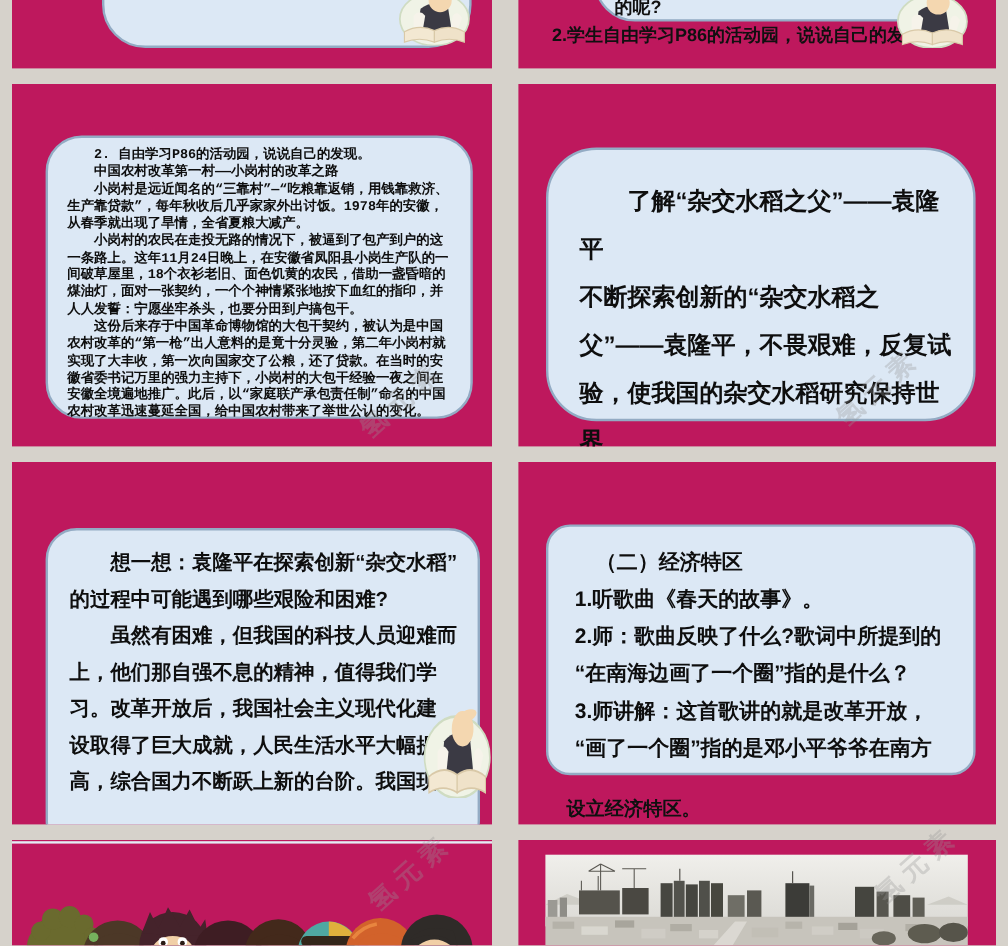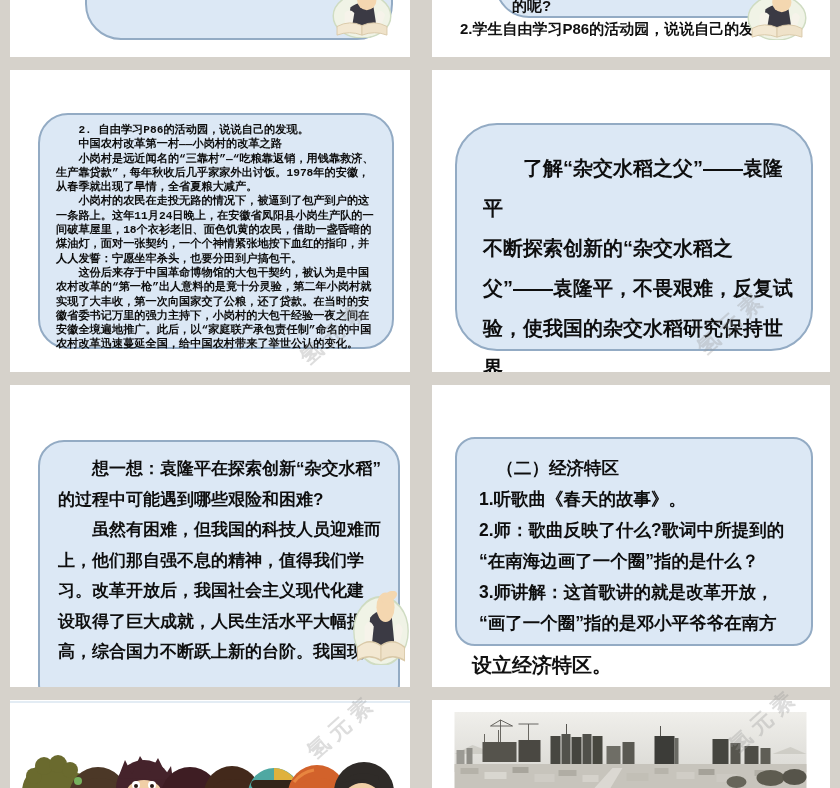--- a/index.html
+++ b/index.html
@@ -4,21 +4,21 @@
 <style>
   * { margin:0; padding:0; box-sizing:border-box; }
   html,body { width:840px; height:788px; }
   body {
     position:relative; overflow:hidden;
     background:#d6d2cb;
     font-family:"Liberation Sans","DejaVu Sans",sans-serif;
     color:#101010;
   }
   .slide {
-    position:absolute; background:#ffffff; overflow:hidden;
+    position:absolute; background:#be185d; overflow:hidden;
   }
   .bubble {
     position:absolute; background:#dce8f5;
     border:2px solid #93abc4;
   }
   .txt { font-weight:700; white-space:pre-line; color:#0e0e0e; }
   .small-txt {
     font-size:11.2px; line-height:14.3px; letter-spacing:0;
     padding:8px 13px 0 16px;
     font-family:Liberation Mono, monospace;
@@ -26,21 +26,21 @@
   .big-txt { font-size:20px; line-height:40px; padding:23px 18px 0 26px; }
   .med-txt { font-size:17px; line-height:30.5px; padding:12px 10px 0 18px; }
   .med2-txt { font-size:17.5px; line-height:31px; padding:14px 14px 0 22px; }
   .caption-txt { font-weight:700; font-size:15px; position:absolute; }
   .wm {
     position:absolute; color:rgba(150,150,150,0.32);
     font-weight:700; font-size:22px; letter-spacing:6px;
     transform:rotate(-42deg); white-space:nowrap; pointer-events:none;
   }
   .clipart { position:absolute; }
-  .outside-line { position:absolute; font-weight:700; font-size:20px; }
+  .outside-line { position:absolute; font-weight:700; font-size:16px;margin-top:12px; }
   .topline { position:absolute; left:0; right:0; top:1px; height:2px; background:#e3ecf4; }
 </style>
 </head>
 <body>
 
 <div class="slide" style="left:10px; top:0; width:400px; height:57px;">
   <div class="bubble" style="left:75px; top:-72px; width:308px; height:112px; border-radius:36px;"></div>
   <svg class="clipart" style="left:320px; top:-10px;" width="64" height="48" viewBox="0 0 64 50" aria-hidden="true">
     <ellipse cx="32" cy="27" rx="30" ry="23" fill="#f0f3e6" stroke="#cfdcc2" stroke-width="1.5"></ellipse>
     <path d="M20,18 Q32,9 44,18 L47,37 L17,37 Z" fill="#3b3a44"></path>

